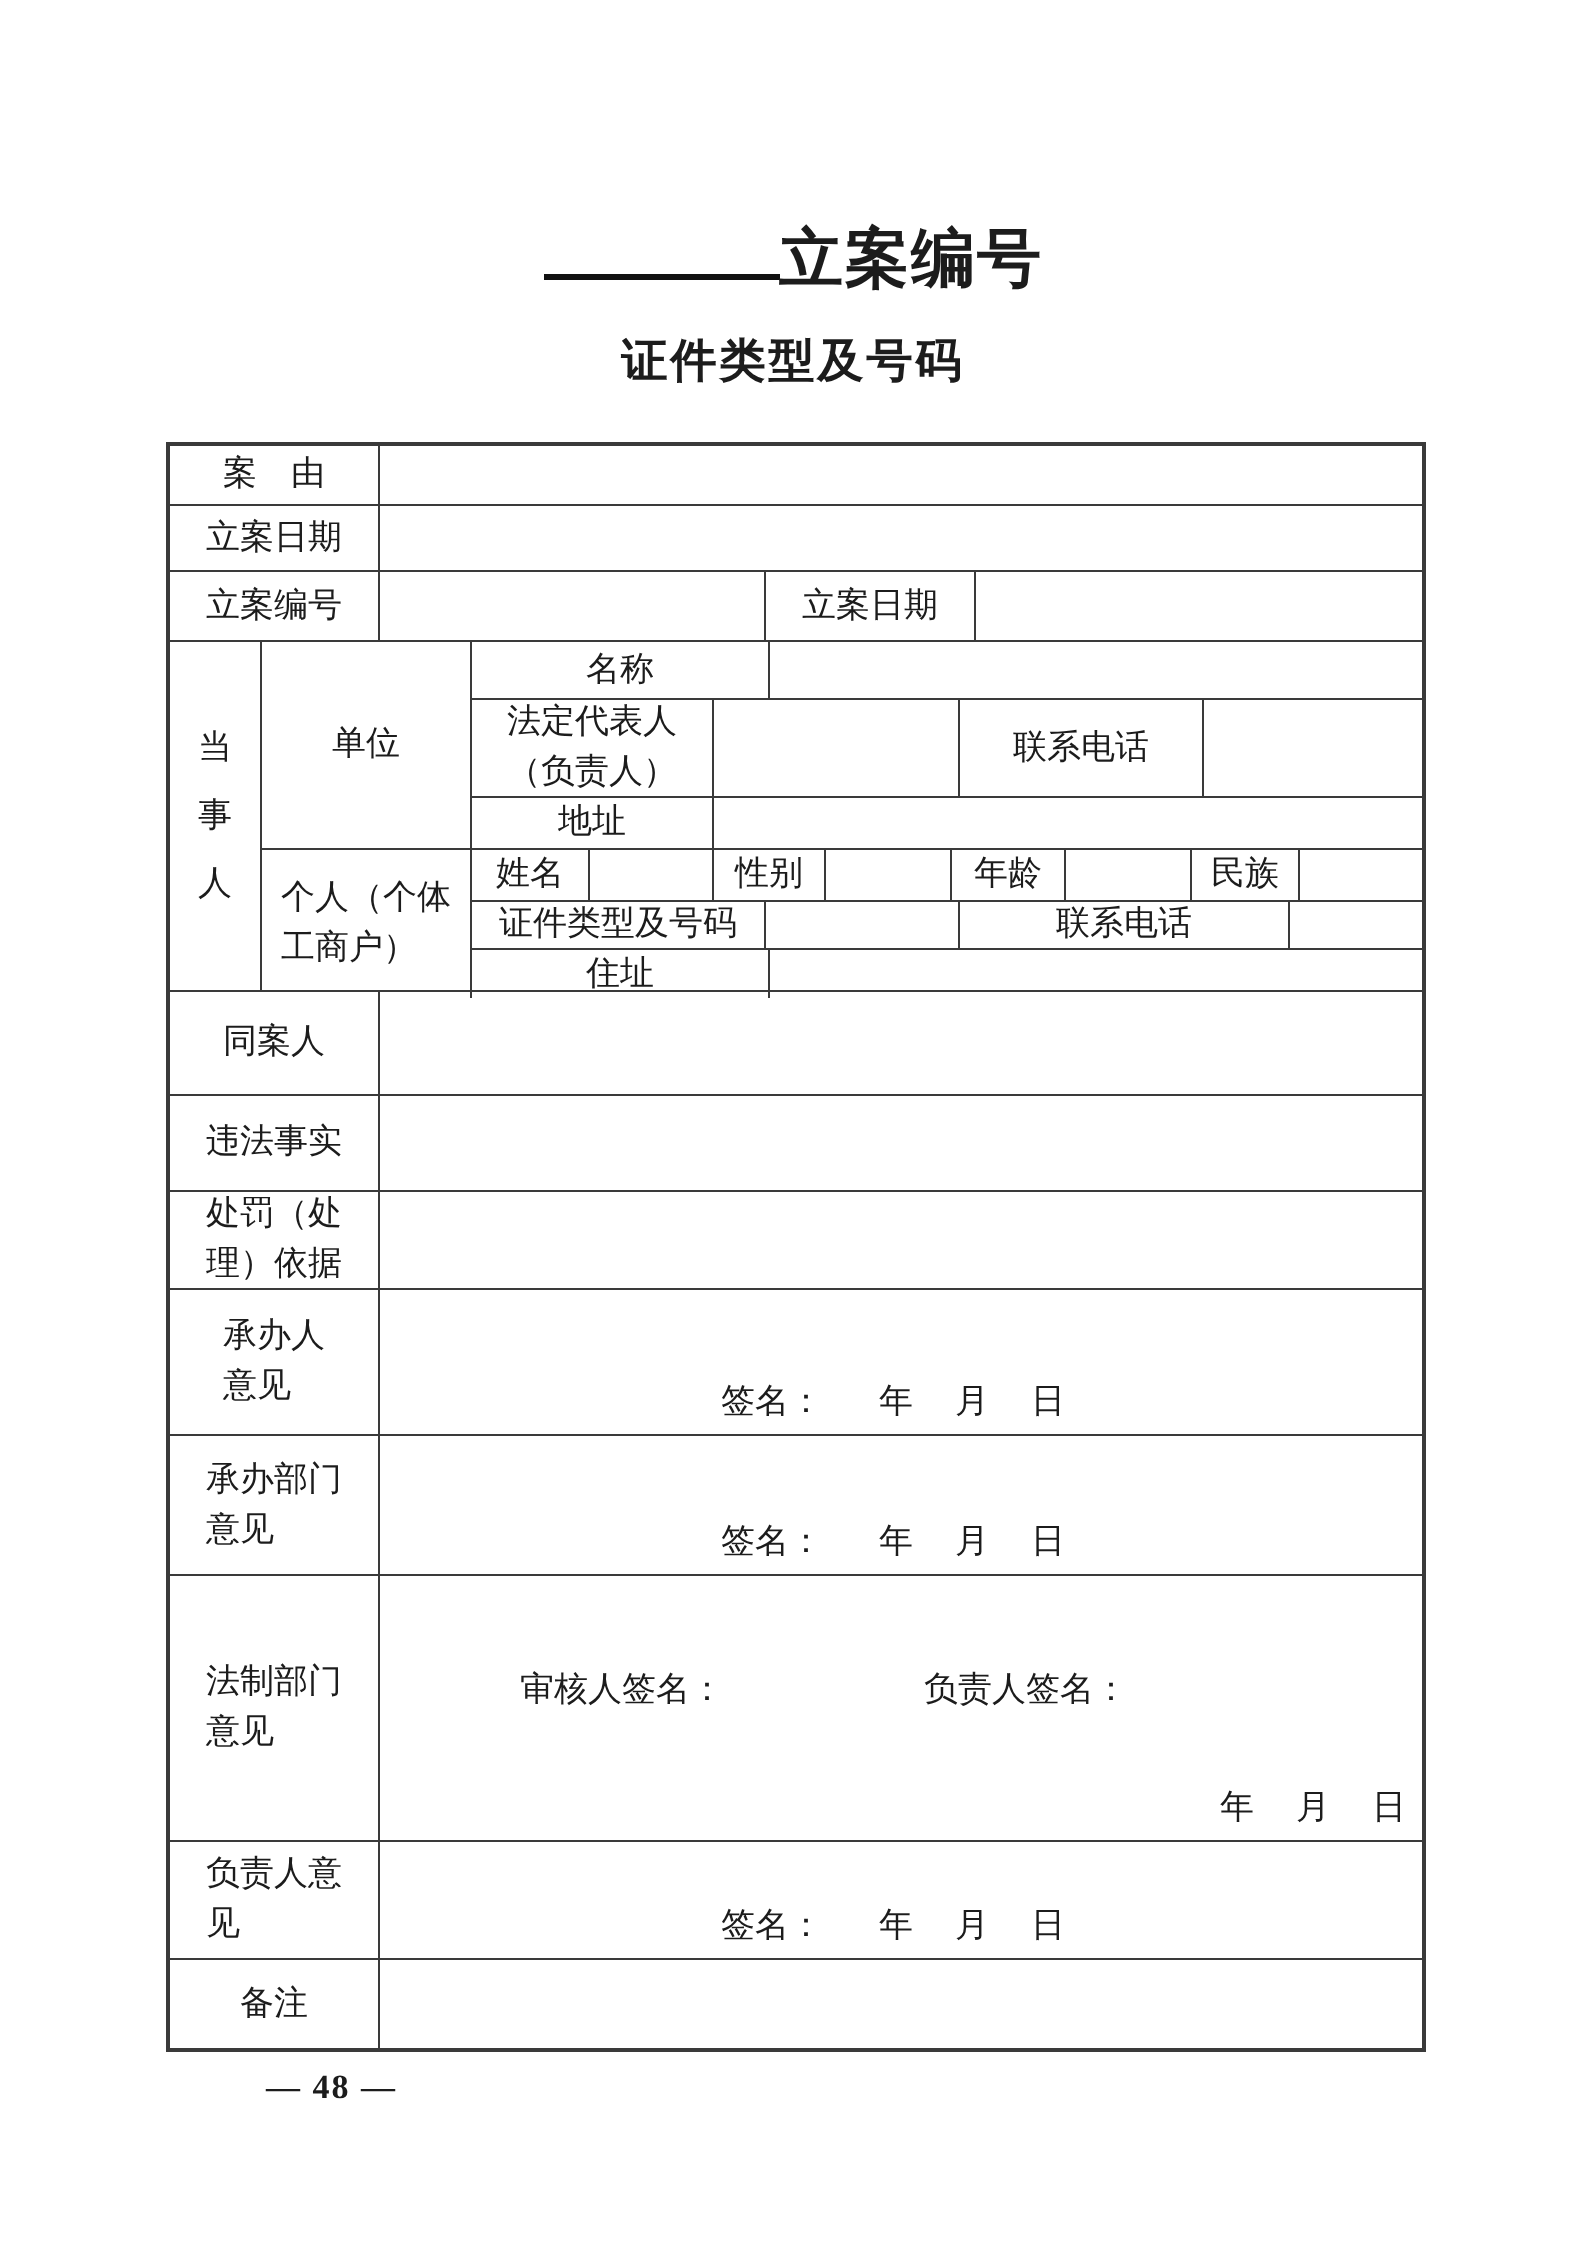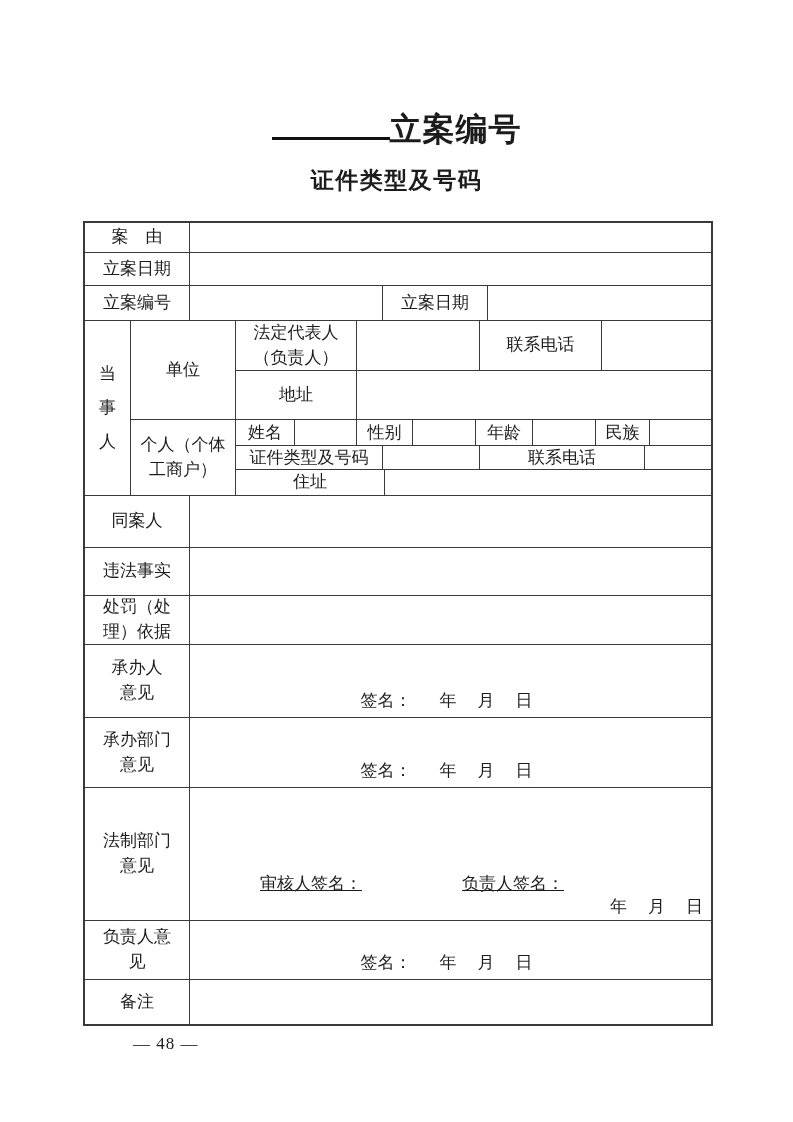--- a/index.html
+++ b/index.html
@@ -35,44 +35,44 @@
     border:2px solid #3a3a3a;box-sizing:border-box;
     font-size:17px;
   }
   .trow{display:flex;box-sizing:border-box;}
   .trow + .trow{border-top:1px solid #3a3a3a;}
   .cell{
     box-sizing:border-box;display:flex;align-items:center;justify-content:center;
     min-width:0;min-height:0;
   }
   .bl{border-left:1px solid #3a3a3a;}
-  .lab{text-align:center;white-space:pre-line;line-height:1.45;padding:0 2px;}
+  .lab{white-space:pre-line;line-height:1.45;padding:0 2px;}
   .val{flex:1;}
   .w104{width:104px;flex:0 0 104px;}
   .col{display:flex;flex-direction:column;flex:1;min-width:0;}
   .grow{flex:1;}
   
   .sigcell{flex:1;display:flex;flex-direction:column;align-items:center;justify-content:flex-end;font-family:Liberation Serif, serif;}
   .signline{
     display:flex;justify-content:flex-end;align-items:baseline;
     padding:0 8px 5px 0;white-space:nowrap;
   }
   .signline .gap1{margin-left:28px;}
   .signline .gap2{margin-left:21px;}
   
   .legalcell{flex:1;display:flex;flex-direction:column;}
-  .legal-names{display:flex;margin-top:84px;white-space:nowrap;text-decoration:underline;}
+  .legal-names{display:flex;margin-top:45px;white-space:nowrap;}
   .legal-names .n1{margin-left:70px;}
   .legal-names .n2{margin-left:100px;}
   
   .vert{white-space:pre-line;line-height:2.0;text-align:center;}
   
   .pagenum{
     position:absolute;left:133px;top:1034px;
-    font-size:17px;letter-spacing:1px;
+    font-size:17px;letter-spacing:1px;font-weight:bold;
   }
 </style>
 </head>
 <body>
 
 <div class="page">
 
   <div class="title-line">
     <span class="title-blank"></span><span class="title-text">立案编号</span>
   </div>
@@ -99,20 +99,24 @@
 
     <div class="trow" style="height:175px">
       <div class="cell vert" style="width:45px;flex:0 0 45px">当
 事
 人</div>
       <div class="col bl">
 
         <div class="trow" style="height:103px;border-top:none">
           <div class="cell w104 lab">单位</div>
           <div class="col bl">
+            <div class="trow" style="height:28px;border-top:none">
+              <div class="cell lab" style="width:148px;flex:0 0 148px">名称</div>
+              <div class="cell val bl"></div>
+            </div>
             <div class="trow" style="height:49px">
               <div class="cell lab" style="width:120px;flex:0 0 120px">法定代表人
 （负责人）</div>
               <div class="cell bl" style="width:123px;flex:0 0 123px"></div>
               <div class="cell bl lab" style="width:122px;flex:0 0 122px">联系电话</div>
               <div class="cell val bl"></div>
             </div>
             <div class="trow grow">
               <div class="cell lab" style="width:120px;flex:0 0 120px">地址</div>
               <div class="cell val bl"></div>

